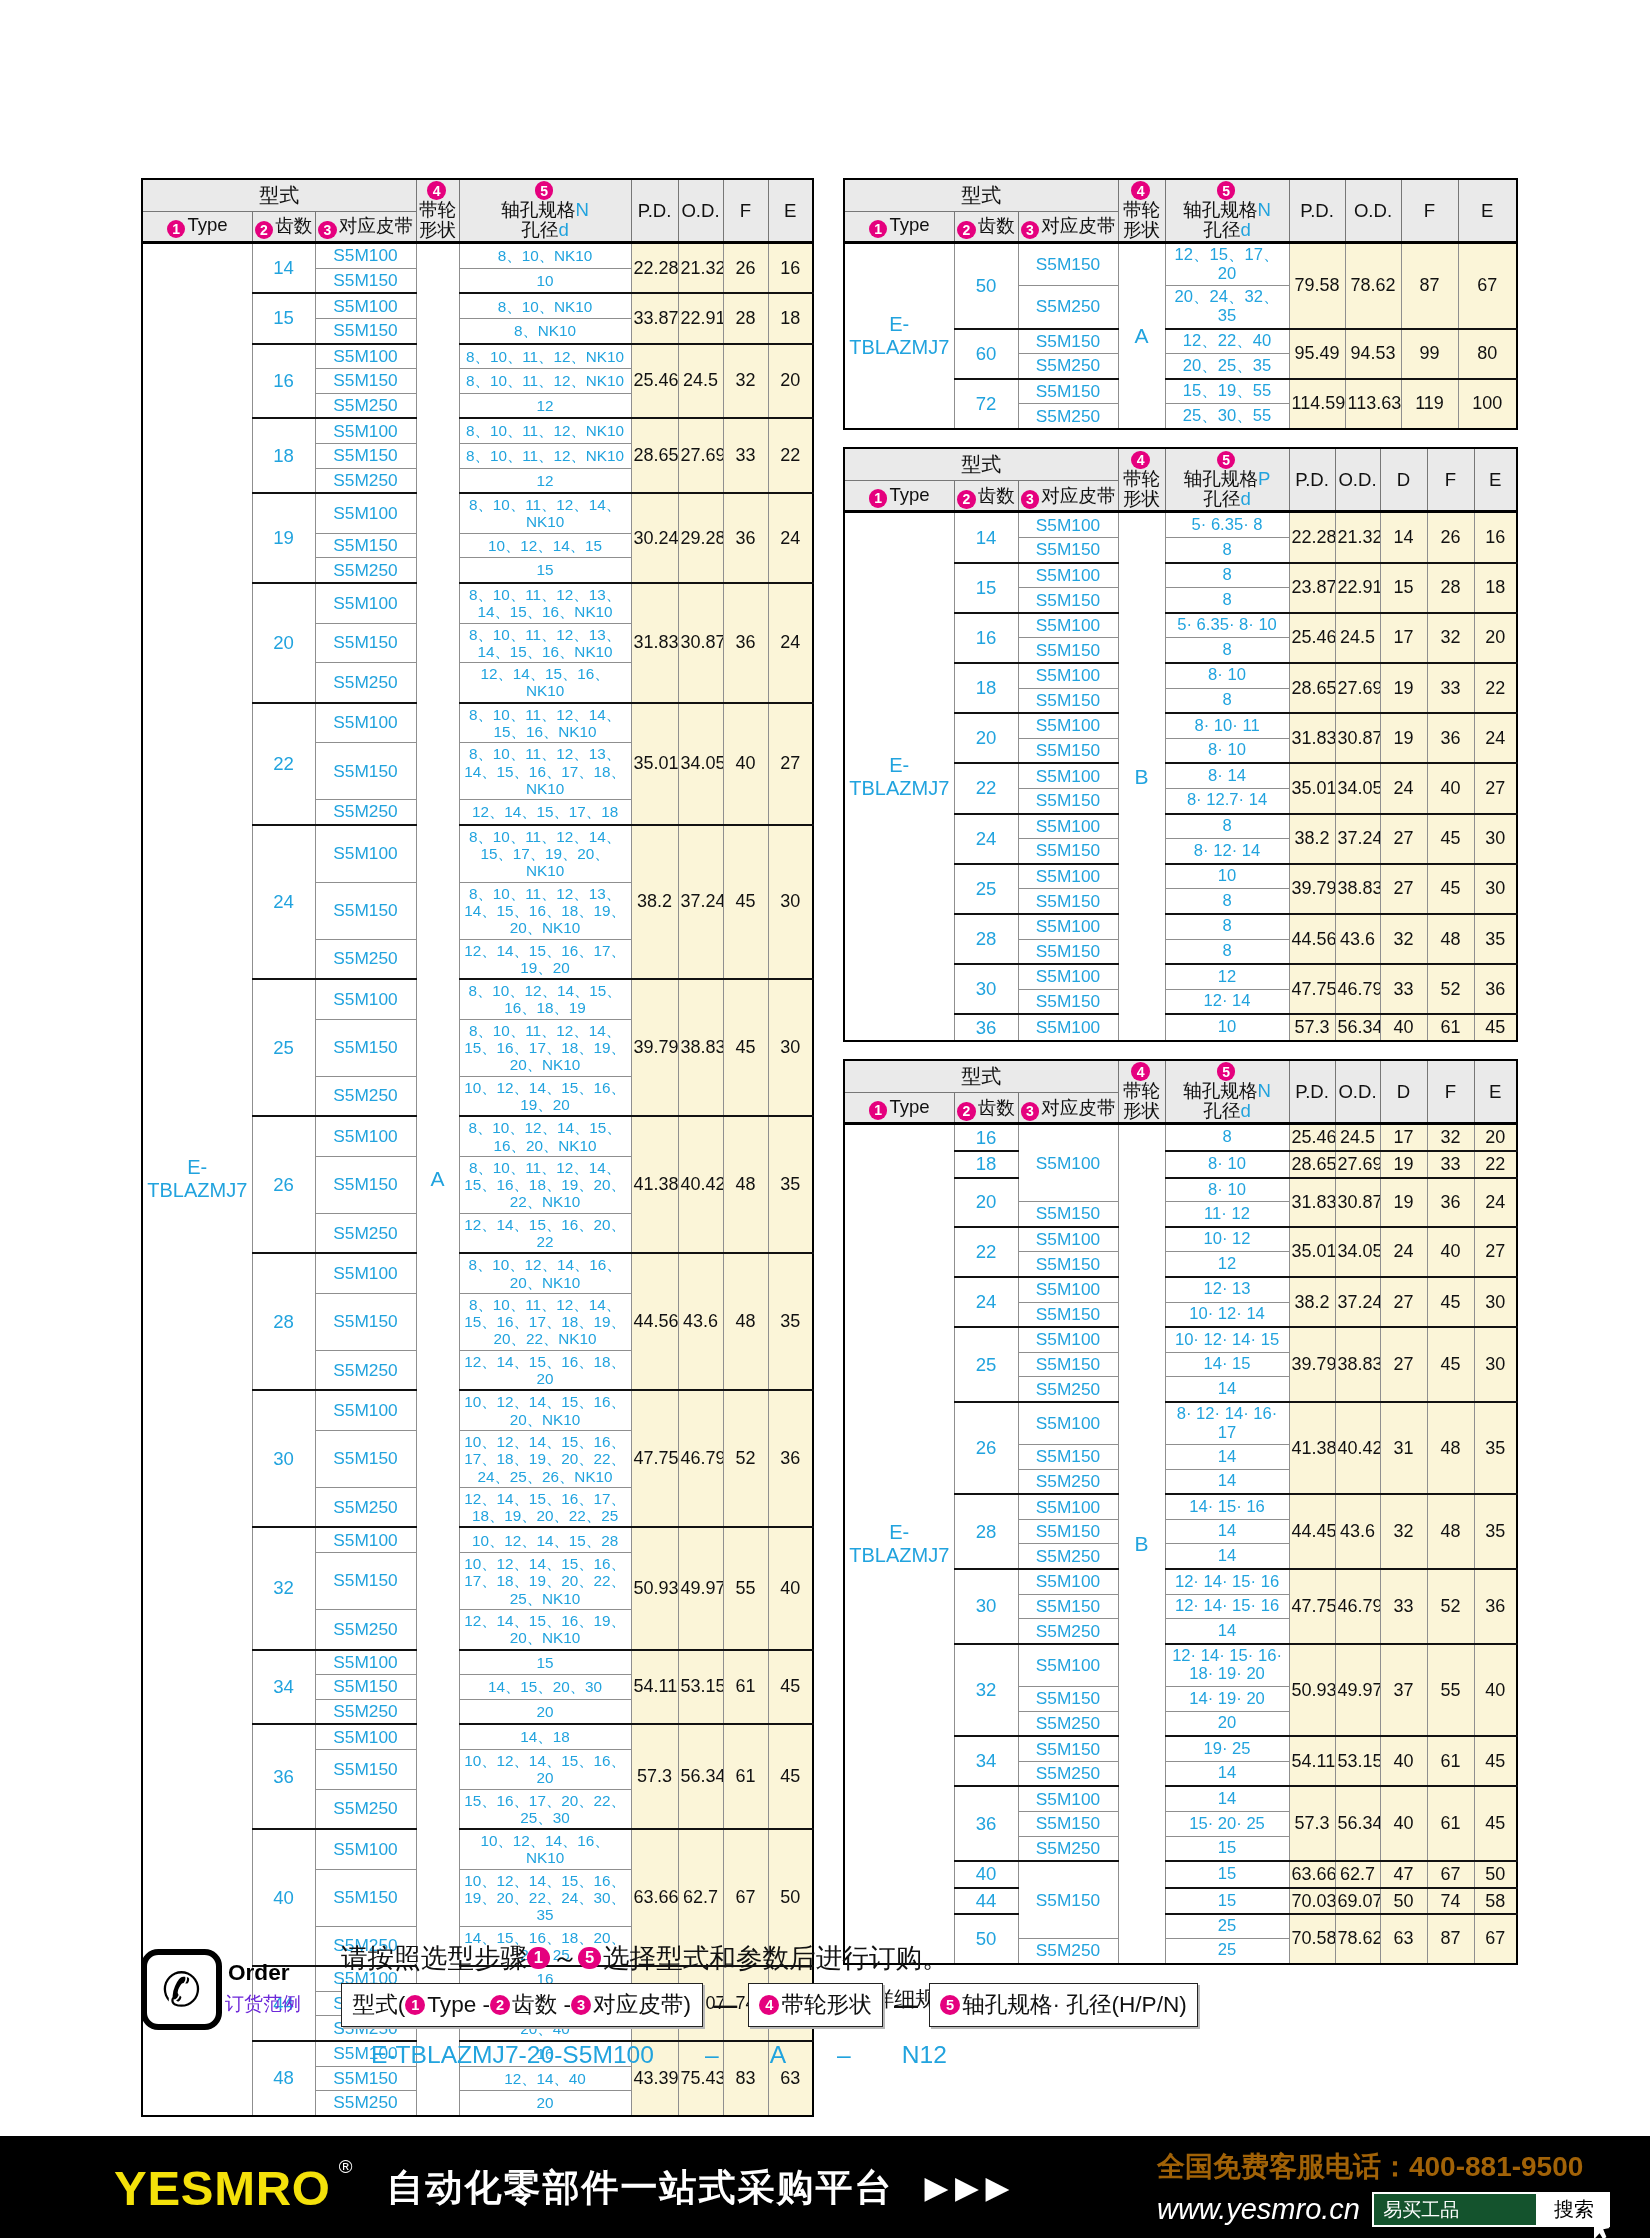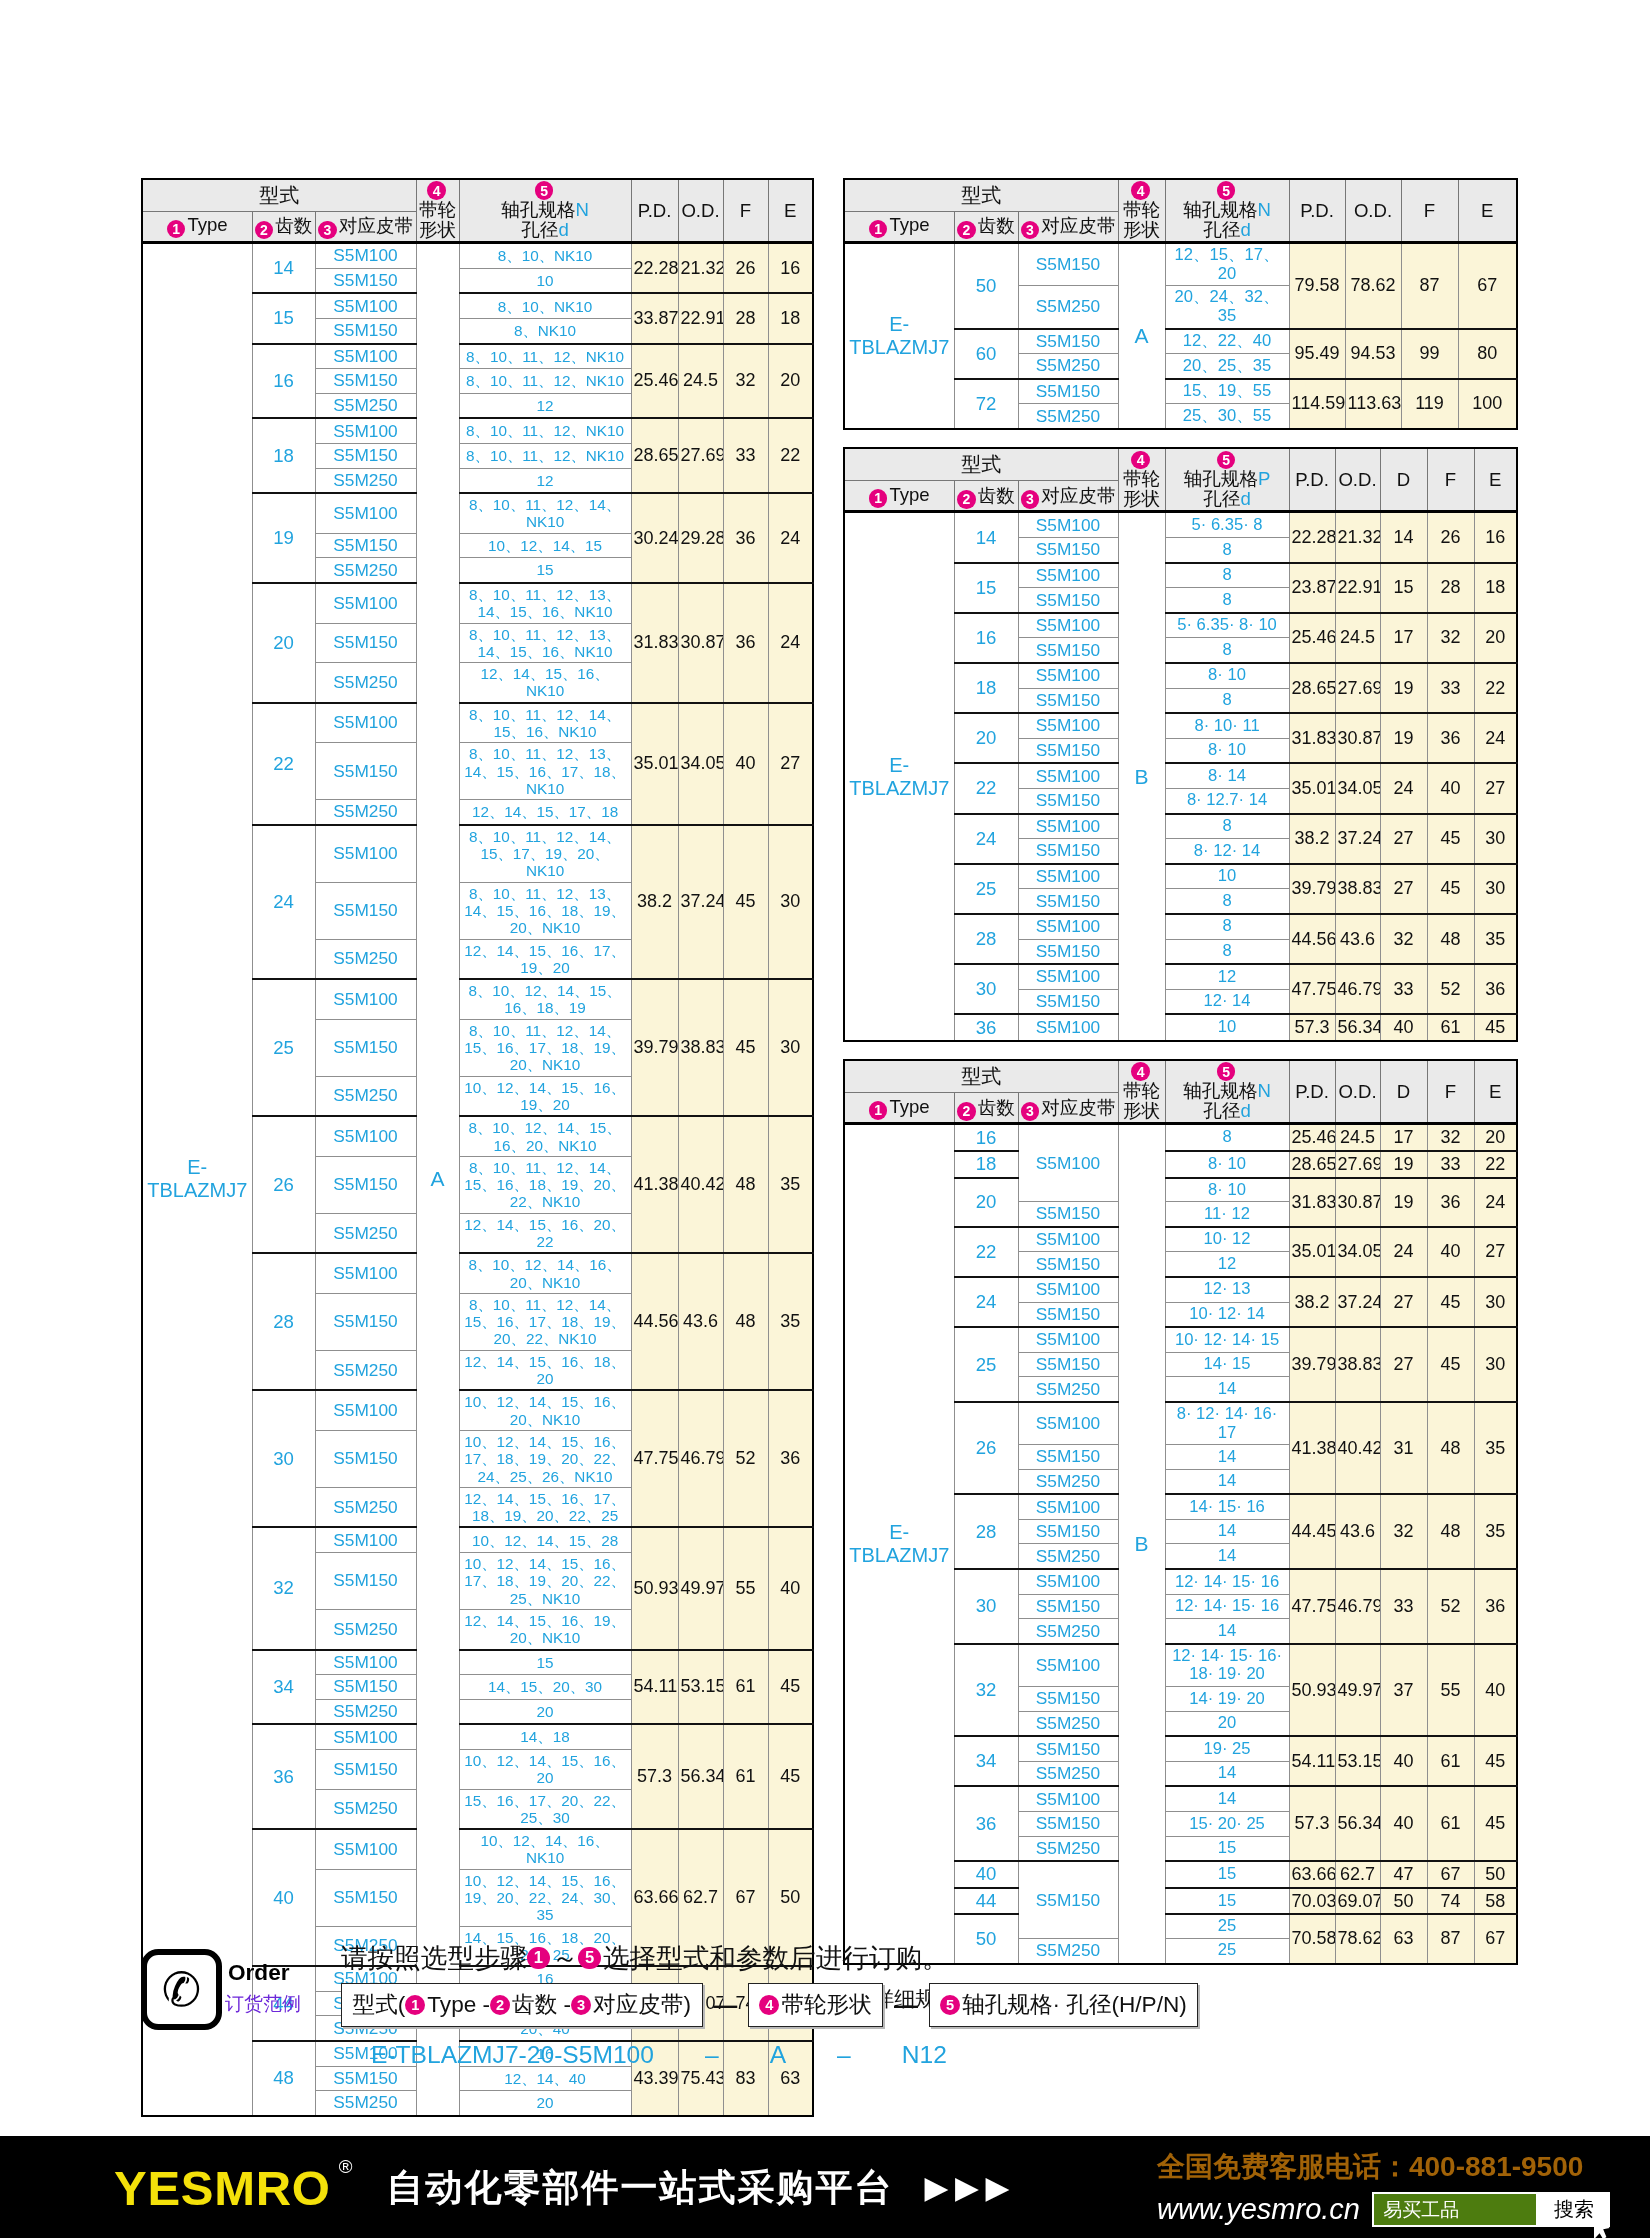--- a/index.html
+++ b/index.html
@@ -66,21 +66,21 @@
              display:flex;align-items:center;}
   .bb-logo{color:#F4E10A;font-size:49px;font-weight:bold;margin-left:114px;letter-spacing:0.7px;position:relative;}
   .bb-reg{color:#fff;font-size:18.6px;position:absolute;top:-4px;right:-22.6px;font-weight:normal;}
   .bb-slogan{color:#fff;font-size:37px;font-weight:bold;margin-left:56px;letter-spacing:2px;}
   .bb-arrows{color:#fff;font-size:31px;margin-left:31px;letter-spacing:6.6px;}
   .bb-right{margin-left:auto;margin-right:40px;display:flex;flex-direction:column;gap:6.6px;}
   .bb-hotline{color:#a16207;font-size:28px;font-weight:bold;text-align:left;}
   .bb-row2{display:flex;align-items:center;gap:12px;}
   .bb-site{color:#fff;font-size:29px;font-style:italic;}
   .bb-search{display:flex;align-items:stretch;position:relative;}
-  .bb-input{width:166px;height:35px;background:#4d7c0f;border:2px solid #fff;color:#fff;font-size:19px;
+  .bb-input{width:166px;height:35px;background:#14532d;border:2px solid #fff;color:#fff;font-size:19px;
             display:flex;align-items:center;padding-left:9.3px;box-sizing:border-box;}
   .bb-btn{width:72px;height:35px;background:#fff;color:#000;font-size:20px;display:flex;
           align-items:center;justify-content:center;box-sizing:border-box;border:2px solid #fff;}
   .bb-cursor{position:absolute;right:-4px;bottom:-12px;width:20px;height:28px;background:#fff;
              clip-path:polygon(0% 0%,0% 100%,28% 78%,46% 100%,62% 92%,46% 64%,78% 60%);}
 </style>
 </head>
 <body>
 
 <div class="page">

